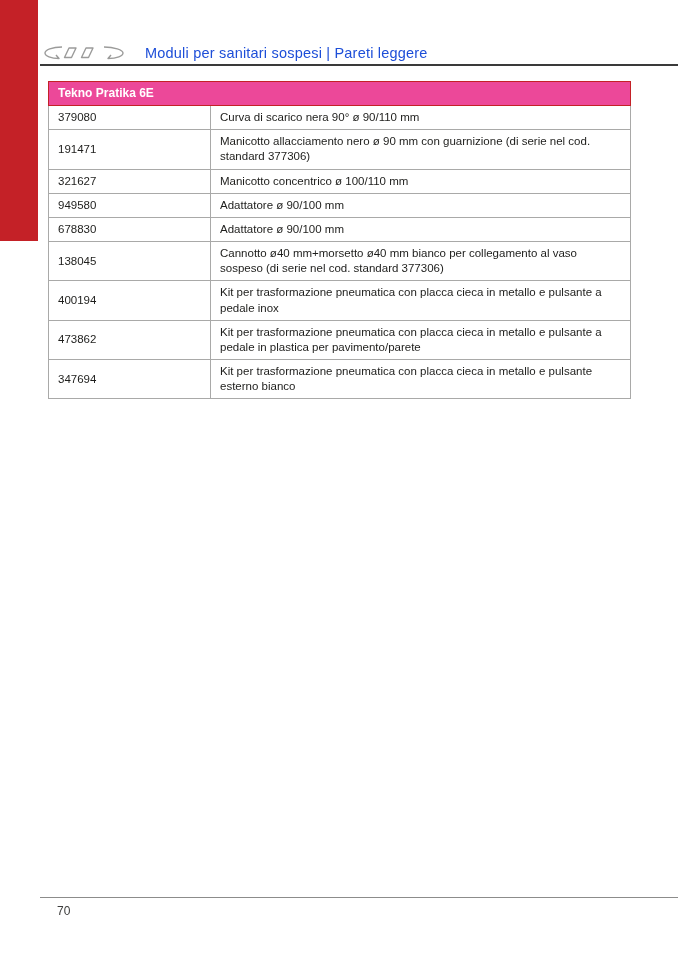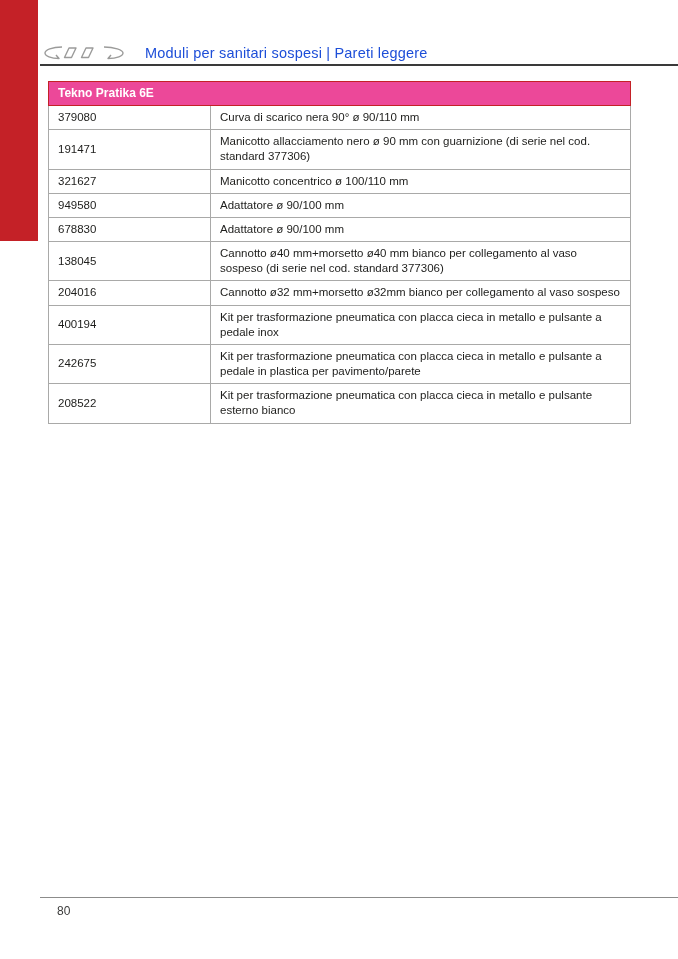--- a/index.html
+++ b/index.html
@@ -139,39 +139,35 @@
           <td class="code">678830</td>
           <td class="desc">Adattatore  ø 90/100 mm</td>
         </tr>
 
 
         <tr>
           <td class="code">138045</td>
           <td class="desc">Cannotto ø40 mm+morsetto ø40 mm bianco per collegamento al vaso sospeso (di serie nel cod. standard 377306)</td>
         </tr>
 
-        <tr>
-          <td class="code">204016</td>
-          <td class="desc">Cannotto ø32 mm+morsetto ø32mm bianco per collegamento al vaso sospeso</td>
-        </tr>
 
 
 
         <tr>
           <td class="code">400194</td>
           <td class="desc">Kit per trasformazione pneumatica con placca cieca in metallo e pulsante a pedale inox</td>
         </tr>
 
         <tr>
-          <td class="code">242675</td>
+          <td class="code">473862</td>
           <td class="desc">Kit per trasformazione pneumatica con placca cieca in metallo e pulsante a pedale in plastica per pavimento/parete</td>
         </tr>
 
         <tr>
-          <td class="code">208522</td>
+          <td class="code">347694</td>
           <td class="desc">Kit per trasformazione pneumatica con placca cieca in metallo e pulsante esterno bianco</td>
         </tr>
       </tbody>
   </table>
 </div>
 
 <div class="footer-rule"></div>
-<div class="page-number">80</div>
+<div class="page-number">70</div>
 
 </body></html>

